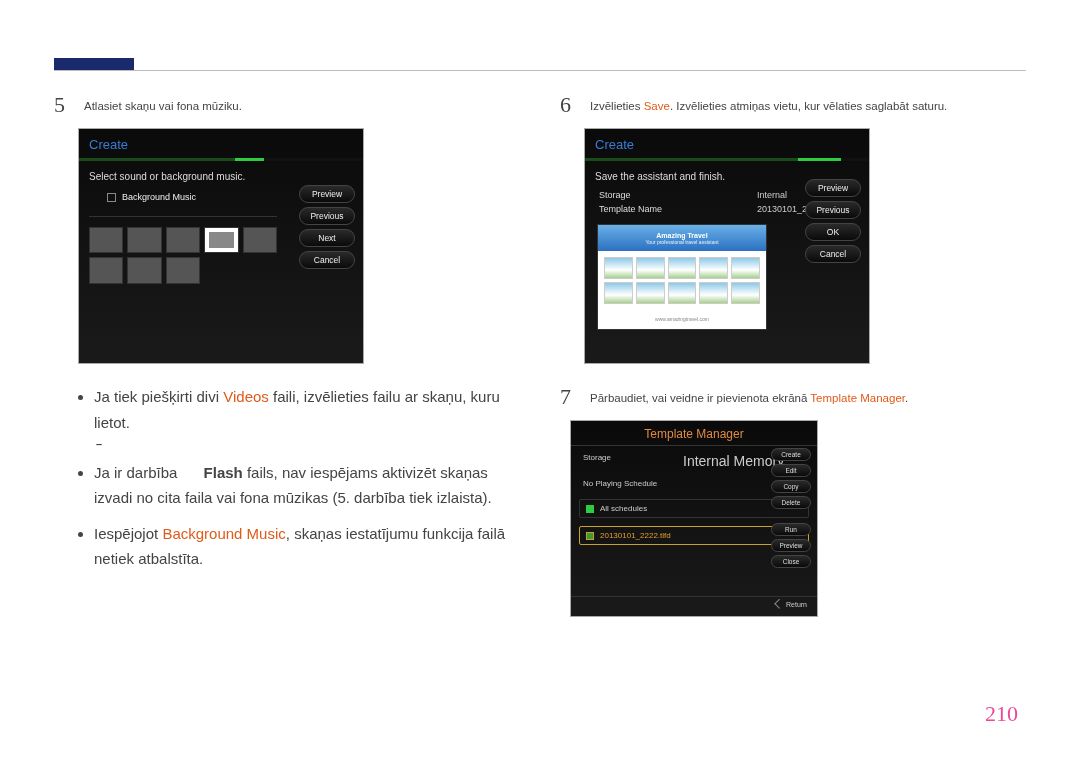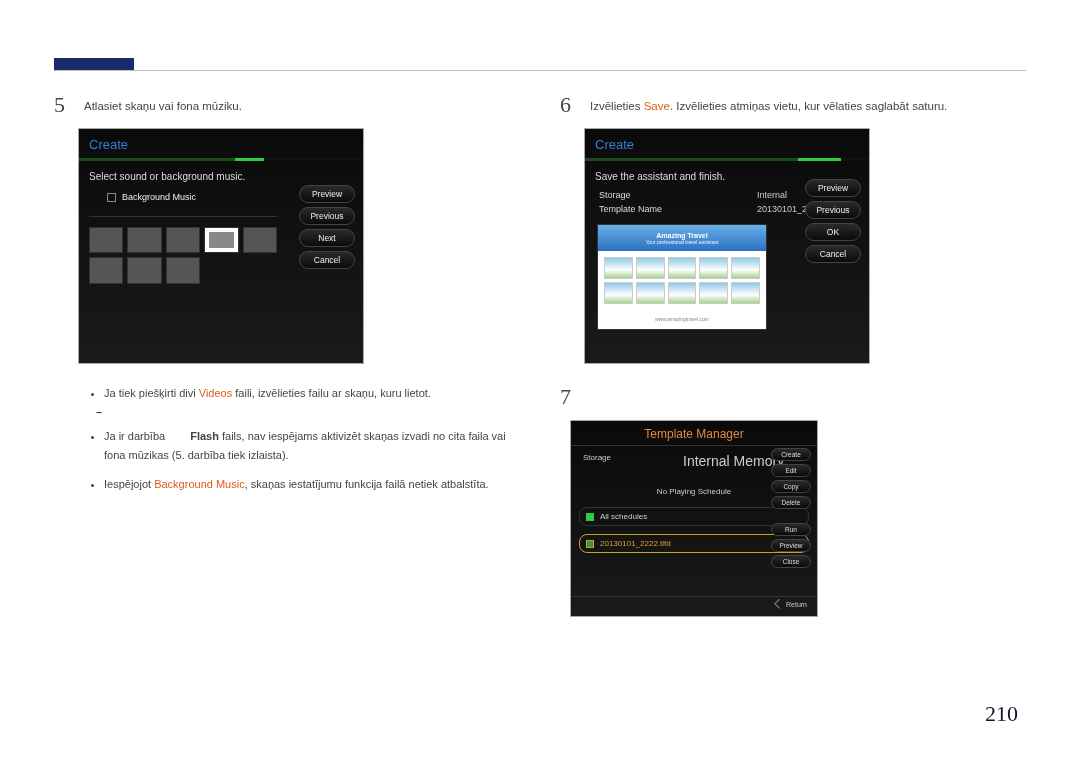--- a/index.html
+++ b/index.html
@@ -147,35 +147,35 @@
     grid-template-columns: repeat(5,1fr);
     gap: 3px;
     padding: 6px;
   }
   .pt { height: 22px; background: linear-gradient(#8ecae6,#fff 60%,#a8d08d); border: 1px solid #ccc; }
   .preview-footer {
     text-align: center; font-size: 5px; color: #888; padding-top: 6px;
   }
   .bullets { margin-left: 28px; margin-top: 6px; }
   .bullets li {
-    font-size: 11px; color: #444; line-height: 1.7;
-    list-style: disc; margin-left: 22px; padding-right: 8px;
+    font-size: 15px; color: #444; line-height: 1.7;
+    list-style: disc; margin-left: 12px; padding-right: 8px;
   }
   .sub-dash {
     font-size: 11px; color: #444; line-height: 1.7;
     margin-left: 42px;
     display: flex; gap: 10px;
   }
   .sub-dash .dash { font-weight: bold; }
   .tm-body { padding: 4px 8px 8px 8px; position: relative; min-height: 150px; }
   .tm-kv { display:flex; gap:40px; padding:3px 4px; }
   .tm-kv .k { color:#ccc; font-size:8px; width:60px; }
   .tm-kv .v { color:#ccc; font-size:14px; }
   .tm-row {
-    border:1px solid #333; border-radius:8px;
+    border:1px solid #333; border-radius:2px;
     margin-top:8px; padding:4px 6px;
     display:flex; align-items:center; gap:6px;
     color:#ccc; font-size:8px;
   }
   .tm-row .sq { width:8px; height:8px; background:#2ecc40; }
   .tm-row.sel { border:1px solid #c9a227; }
   .tm-row.sel .lbl { color:#e0a030; }
   .tm-btn-stack {
     position:absolute; right:6px; top:2px;
     display:flex; flex-direction:column; gap:3px;
@@ -188,21 +188,21 @@
     display:flex; align-items:center; justify-content:center;
   }
   .tm-return {
     text-align:right; color:#ccc; font-size:7px;
     padding:4px 10px 8px 0;
     display:flex; justify-content:flex-end; align-items:center; gap:4px;
   }
   .tm-return .ic { width:7px; height:7px; border:1px solid #888; border-right:none; border-top:none; transform: rotate(45deg) translateY(-1px); display:inline-block; }
   .pagenum {
     position: absolute; right: 62px; bottom: 36px;
-    font-size: 22px; color: #0f172a;
+    font-size: 22px; color: #ec4899;
     font-family: Georgia, 'Times New Roman', serif;
   }
 </style>
 </head>
 <body>
 
 <div class="accent-bar"></div>
 <div class="header-rule"></div>
 
 <div class="col-left">
@@ -301,31 +301,34 @@
         <div class="pt"></div>
         <div class="pt"></div>
         <div class="pt"></div>
       </div>
       <div class="preview-footer">www.amazingtravel.com</div>
     </div>
   </div>
 
   <div class="step-row" style="margin-top:6px;">
     <div class="step-num">7</div>
+    <div class="step-text">
+      <span>Pārbaudiet, vai veidne ir pievienota ekrānā </span><span class="orange">Template Manager</span><span>.</span>
+    </div>
   </div>
 
   <div class="panel panel-small">
     <div class="panel-title-orange">Template Manager</div>
     <div style="height:1px;background:#333;"></div>
     <div class="tm-body">
       <div class="tm-kv">
         <div class="k">Storage</div>
         <div class="v">Internal Memory</div>
       </div>
-      <div class="tm-kv" style="margin-top:12px;justify-content:center;">
+      <div class="tm-kv" style="margin-top:4px;">
         <div class="k" style="width:auto;">No Playing Schedule</div>
       </div>
       <div class="tm-row">
         <div class="sq"></div>
         <div class="lbl">All schedules</div>
       </div>
       <div class="tm-row sel">
         <div class="sq" style="background:#3a9a3a;border:1px solid #c9a227;"></div>
         <div class="lbl">20130101_2222.tlfd</div>
       </div>

